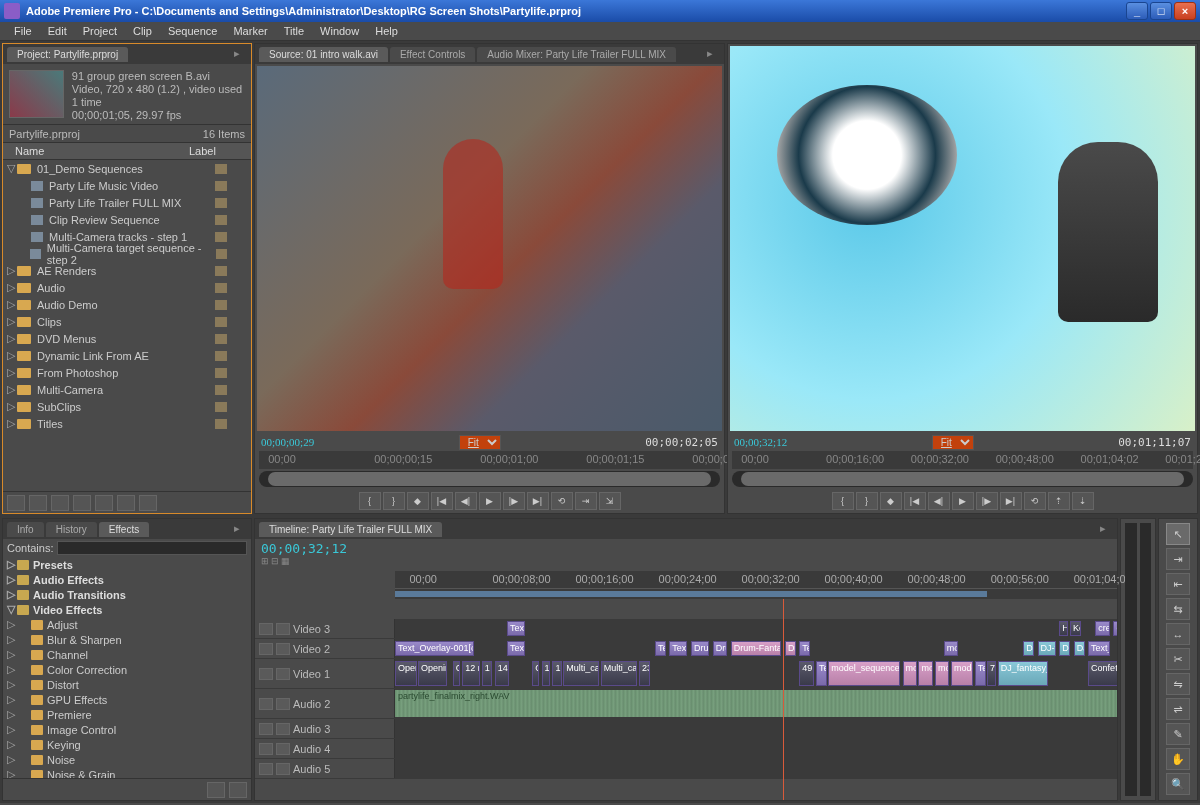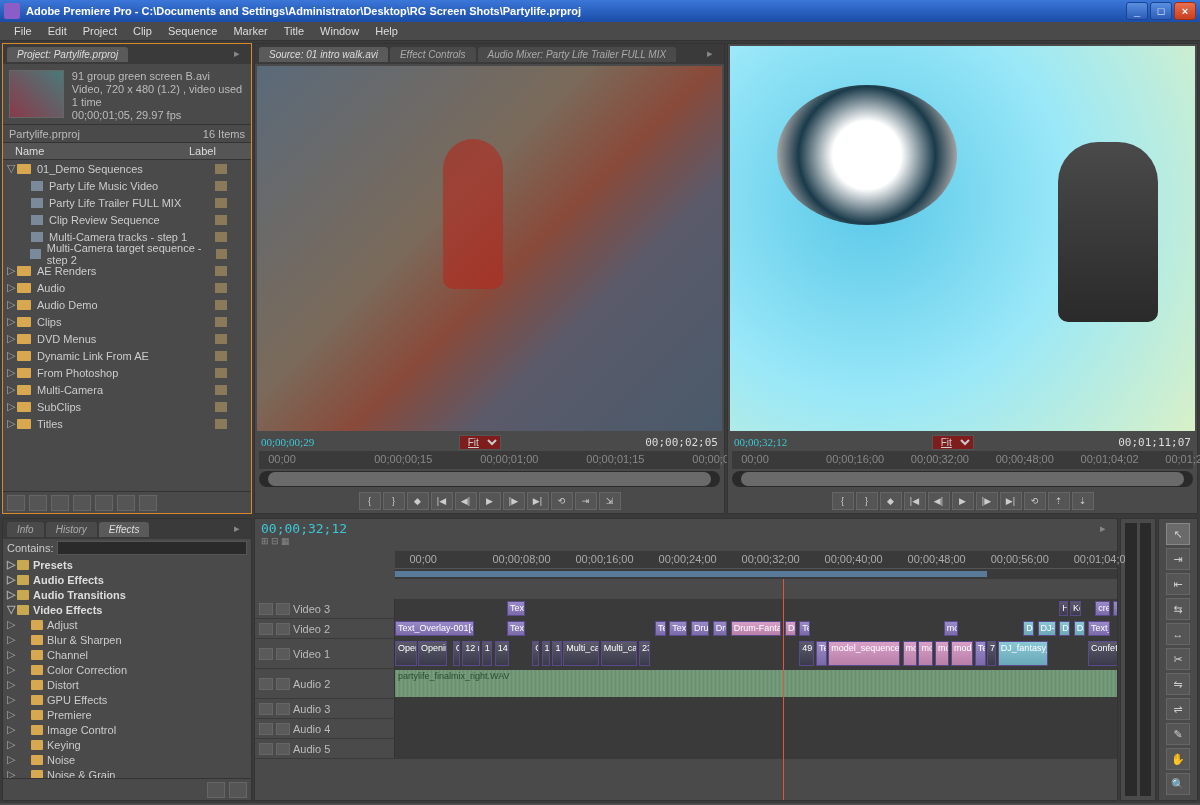--- a/index.html
+++ b/index.html
@@ -9,21 +9,21 @@
 .titlebar-text { flex: 1; font-weight: bold; }
 .winbtns { display: flex; gap: 2px; }
 .winbtn { width: 22px; height: 18px; background: linear-gradient(#5a8fe0, #2c5cb8); border: 1px solid #1a4590; border-radius: 3px; display: flex; align-items: center; justify-content: center; font-weight: bold; color: #fff; cursor: pointer; }
 .winbtn.close { background: linear-gradient(#e87050, #c84020); border-color: #a03010; }
 .menubar { height: 19px; background: #4a4a4a; display: flex; align-items: center; padding: 0 6px; border-bottom: 1px solid #333; }
 .menuitem { padding: 18px 8px; color: #ddd; cursor: pointer; }
 .workspace { display: flex; height: 475px; background: #3a3a3a; padding: 2px; gap: 2px; }
 .panel { background: #4a4a4a; border: 1px solid #333; display: flex; flex-direction: column; position: relative; }
 .panel.active { border: 1px solid #d88a2a; }
 .panel-tabs { height: 20px; background: #3a3a3a; display: flex; align-items: center; padding-left: 4px; }
-.tab { padding: 2px 10px; background: #4a4a4a; color: #aaa; border-radius: 3px 3px 0 0; margin-right: 2px; cursor: pointer; font-size: 10px; font-style: italic; }
+.tab { padding: 2px 10px; background: #4a4a4a; color: #aaa; border-radius: 3px 3px 0 0; margin-right: 2px; cursor: pointer; font-size: 10px; }
 .tab.active { background: #5a5a5a; color: #ddd; }
 .wing { position: absolute; top: 3px; right: 3px; width: 14px; height: 14px; cursor: pointer; }
 .wing::before { content: "▸"; color: #888; }
 
 
 .project-panel { width: 250px; }
 .clip-info { height: 60px; padding: 6px; display: flex; gap: 8px; background: #4a4a4a; }
 .clip-thumb { width: 64px; height: 48px; background: linear-gradient(45deg, #8a3a4a, #4a7a7a); border: 1px solid #666; }
 .clip-meta { font-size: 10px; color: #bbb; line-height: 13px; }
 .project-name-bar { height: 18px; display: flex; align-items: center; padding: 0 6px; font-size: 10px; color: #bbb; justify-content: space-between; border-top: 1px solid #333; }
@@ -43,21 +43,21 @@
 .monitor { flex: 1; display: flex; flex-direction: column; }
 .monitor-view { flex: 1; background: #1a1a1a; margin: 2px; position: relative; overflow: hidden; }
 .video-sim-1 { width: 100%; height: 100%; background: linear-gradient(135deg, #5a6a7a 0%, #7a6a5a 40%, #8a4a3a 55%, #5a5a6a 70%, #4a5a6a 100%); position: relative; }
 .video-sim-1::after { content: ""; position: absolute; left: 40%; top: 20%; width: 60px; height: 150px; background: rgba(180,40,30,0.6); border-radius: 30px 30px 10px 10px; }
 .video-sim-2 { width: 100%; height: 100%; background: radial-gradient(circle at 30% 40%, #5ac8e8 0%, #9ae8f8 50%, #d8f0c8 100%); position: relative; }
 .video-sim-2::before { content: ""; position: absolute; left: 10%; top: 10%; width: 180px; height: 140px; border-radius: 50%; background: radial-gradient(circle, #fff 30%, #1a3a4a 60%, #aaa 80%); }
 .video-sim-2::after { content: ""; position: absolute; right: 8%; top: 25%; width: 100px; height: 180px; background: linear-gradient(#4a4a4a, #2a2a2a); border-radius: 40px 40px 10px 10px; }
 .monitor-time { height: 18px; display: flex; align-items: center; padding: 0 6px; justify-content: space-between; }
 .tc-current { color: #3ac8d8; font-family: Liberation Serif, serif; }
 .tc-dur { color: #ddd; font-family: monospace; }
-.fit-sel { background: #7f1d1d; color: #ccc; border: 1px solid #555; padding: 0 4px; font-size: 10px; text-decoration: underline; }
+.fit-sel { background: #c2410c; color: #ccc; border: 1px solid #555; padding: 0 4px; font-size: 10px; text-decoration: underline; }
 .mini-ruler { height: 18px; background: #3a3a3a; margin: 0 4px; position: relative; font-size: 9px; color: #888; }
 .mini-ruler span { position: absolute; top: 2px; }
 .scrub-bar { height: 16px; background: #2a2a2a; margin: 2px 4px; border-radius: 8px; position: relative; }
 .scrub-handle { position: absolute; top: 1px; height: 14px; background: #6a6a6a; border-radius: 7px; }
 .transport { height: 24px; display: flex; align-items: center; justify-content: center; gap: 2px; padding: 2px; }
 .tbtn { width: 22px; height: 18px; background: #555; border: 1px solid #666; cursor: pointer; display: flex; align-items: center; justify-content: center; color: #ccc; font-size: 9px; }
 
 
 .lower { display: flex; height: 287px; background: #3a3a3a; padding: 2px; gap: 2px; }
 .effects-panel { width: 250px; }
@@ -434,20 +434,23 @@
         </div>
       </div>
     <div class="panel-footer">
       <div style="flex:1"></div>
       <div class="footer-btn"></div>
       <div class="footer-btn"></div>
     </div>
   </div>
 
   <div class="panel timeline-panel">
+    <div class="panel-tabs">
+      <div class="tab active">Timeline: Party Life Trailer FULL MIX</div>
+    </div>
     <div class="wing"></div>
     <div class="tl-header">
       <div class="tl-tc">00;00;32;12</div>
       <div class="tl-tools">⊞ ⊟ ▦</div>
     </div>
     <div class="tl-ruler" id="tl-ruler">
         <span style="left: 2%;">00;00</span>
         <span style="left: 13.5%;">00;00;08;00</span>
         <span style="left: 25%;">00;00;16;00</span>
         <span style="left: 36.5%;">00;00;24;00</span>

